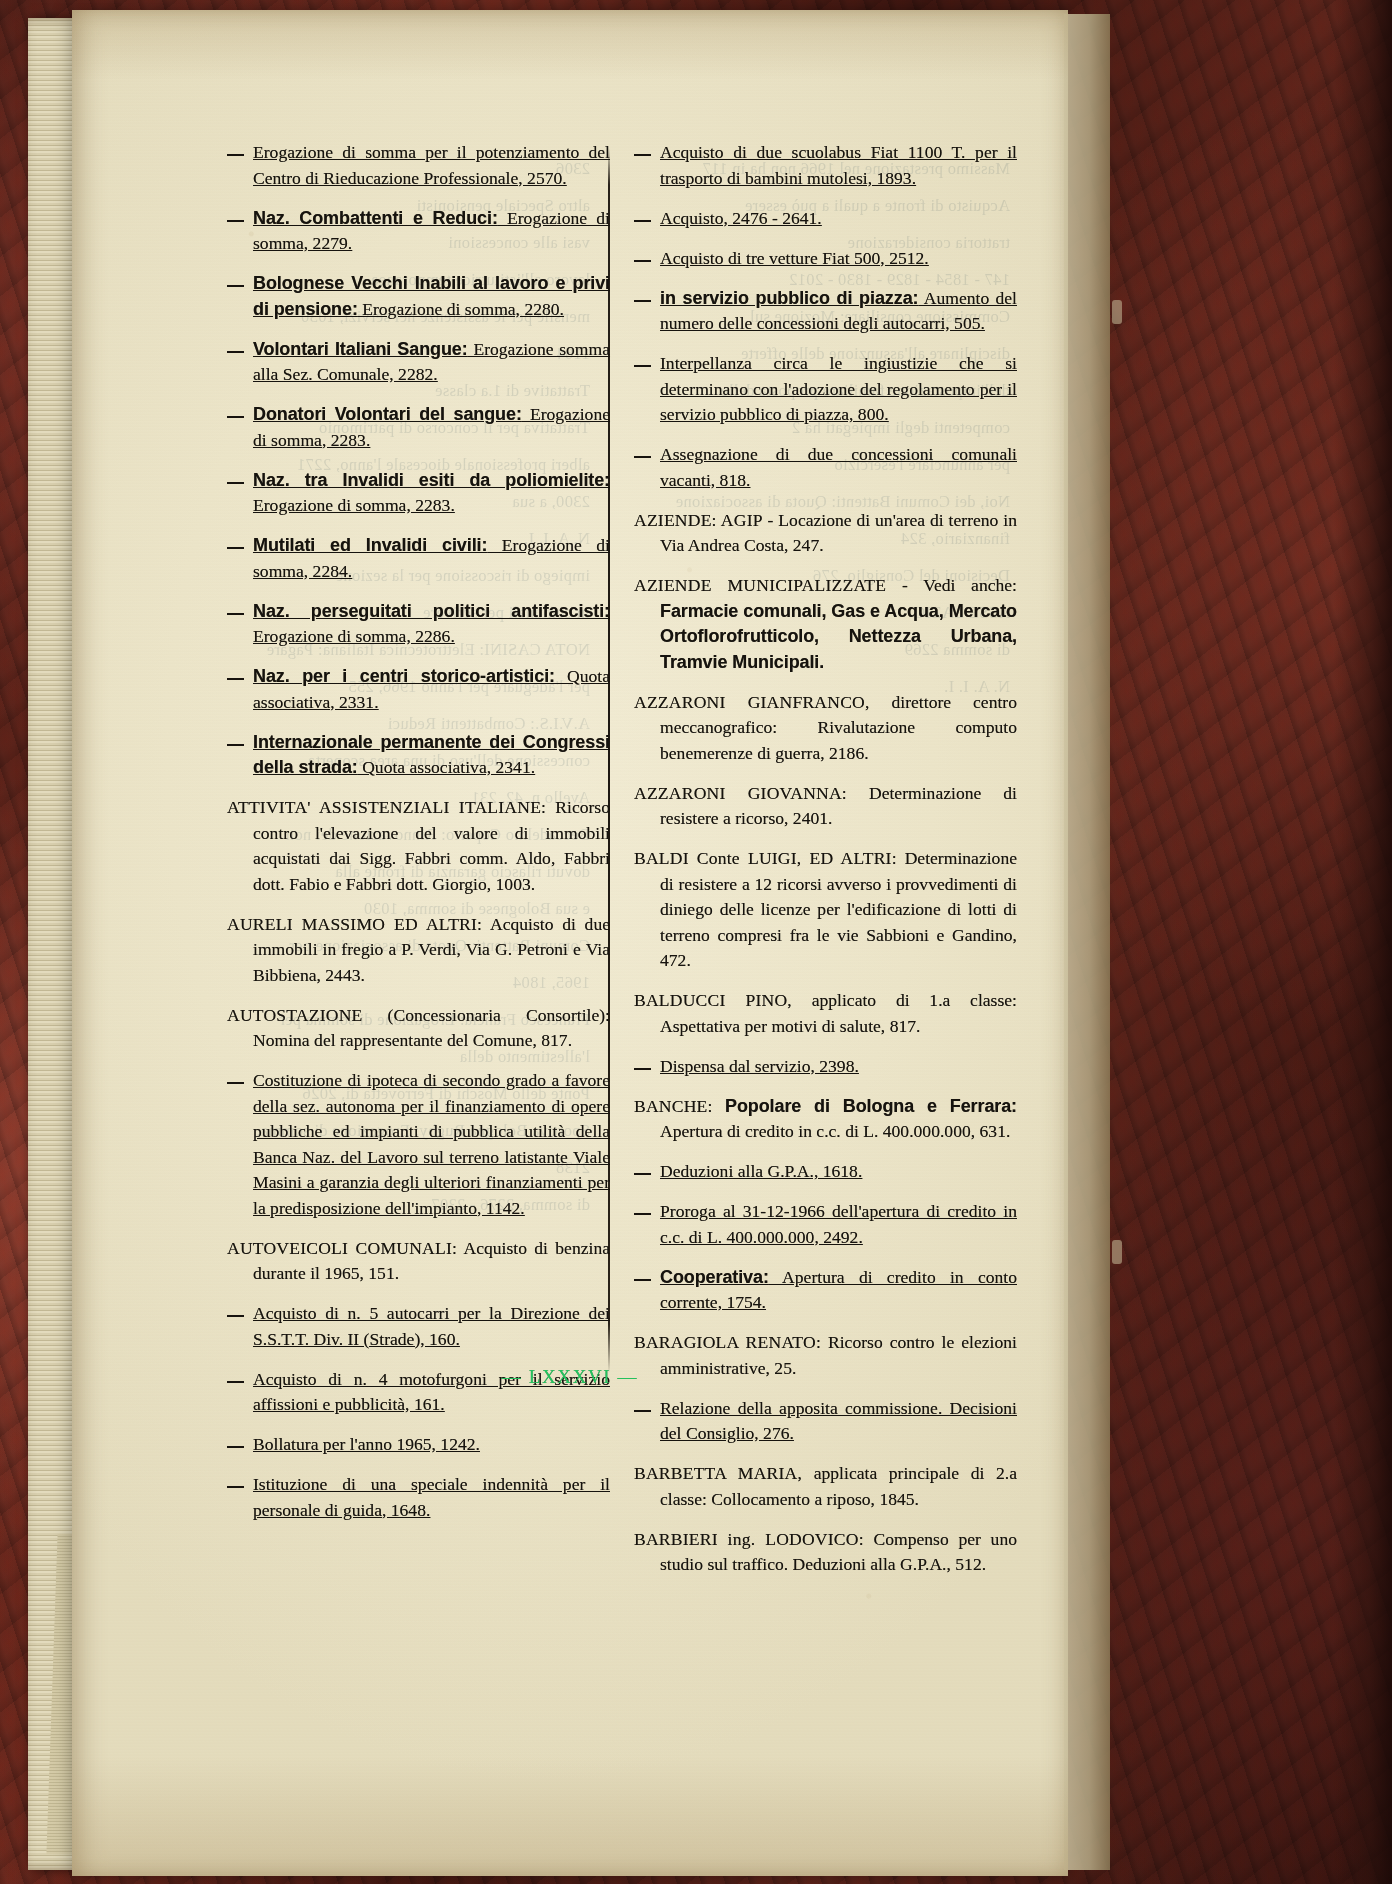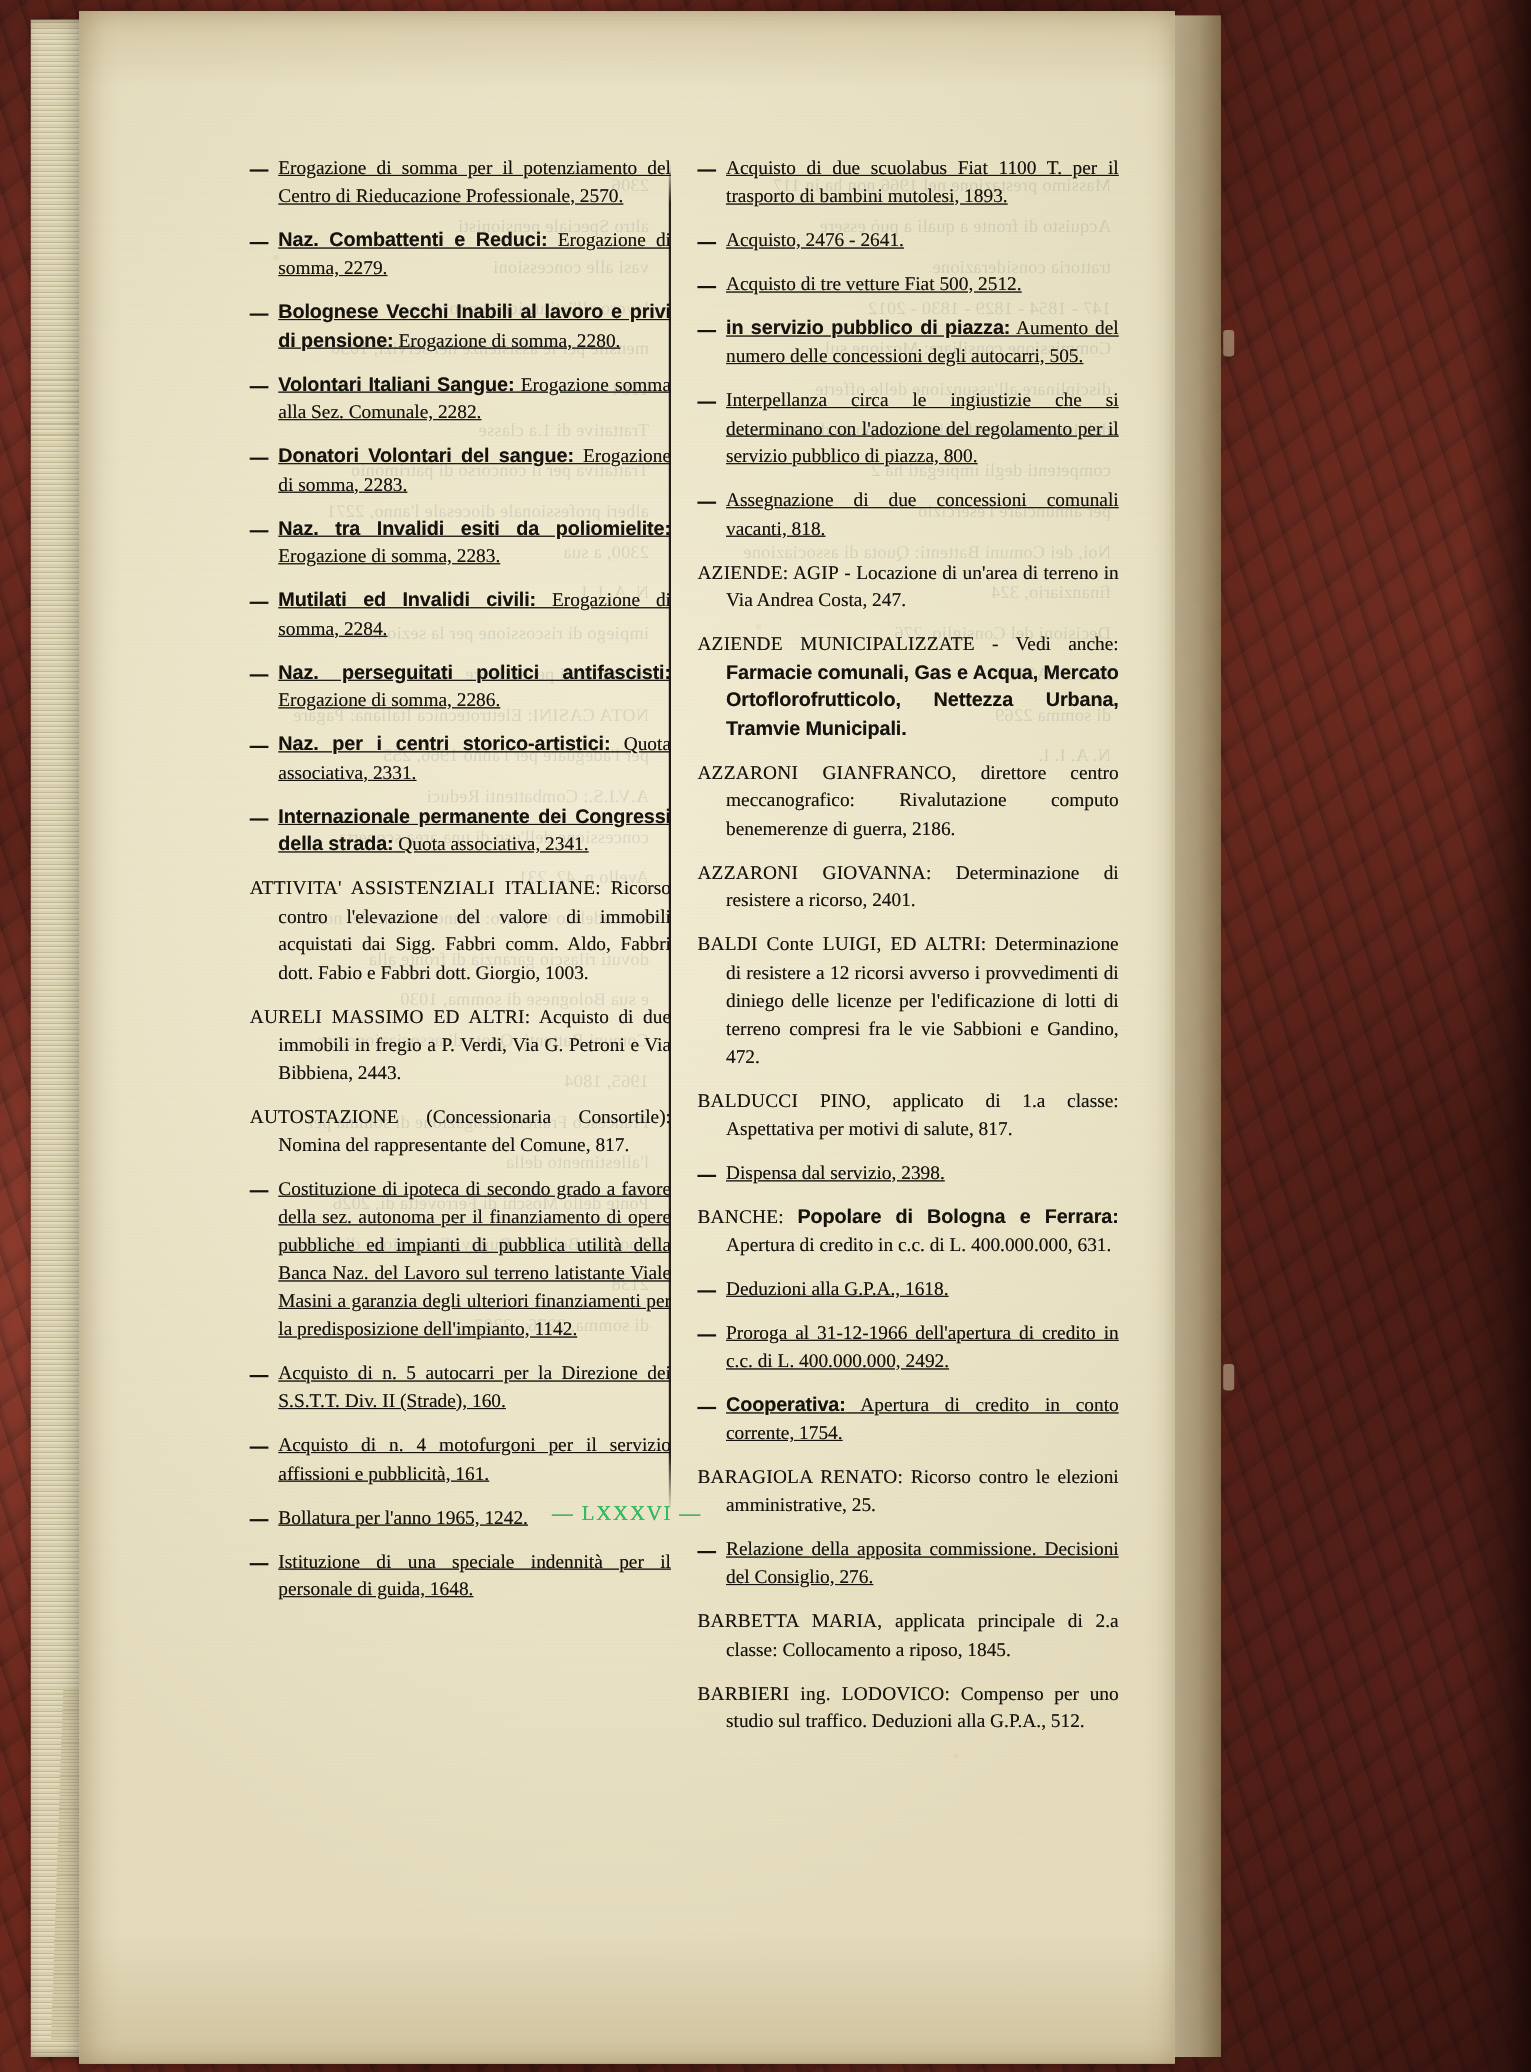--- a/index.html
+++ b/index.html
@@ -273,20 +273,21 @@
         <p class="entry dash"><span class="dashmark"></span><b>Donatori Volontari del sangue:</b><span> Erogazione di somma, 2283.</span></p>
         <p class="entry dash"><span class="dashmark"></span><b>Naz. tra Invalidi esiti da poliomielite:</b><span> Erogazione di somma, 2283.</span></p>
         <p class="entry dash"><span class="dashmark"></span><b>Mutilati ed Invalidi civili:</b><span> Erogazione di somma, 2284.</span></p>
         <p class="entry dash"><span class="dashmark"></span><b>Naz. perseguitati politici antifascisti:</b><span> Erogazione di somma, 2286.</span></p>
         <p class="entry dash"><span class="dashmark"></span><b>Naz. per i centri storico-artistici:</b><span> Quota associativa, 2331.</span></p>
         <p class="entry dash"><span class="dashmark"></span><b>Internazionale permanente dei Congressi della strada:</b><span> Quota associativa, 2341.</span></p>
         <p class="entry head"><span class="caps">ATTIVITA' ASSISTENZIALI ITALIANE:</span><span> Ricorso contro l'elevazione del valore di immobili acquistati dai Sigg. Fabbri comm. Aldo, Fabbri dott. Fabio e Fabbri dott. Giorgio, 1003.</span></p>
         <p class="entry head"><span class="caps">AURELI MASSIMO ED ALTRI:</span><span> Acquisto di due immobili in fregio a P. Verdi, Via G. Petroni e Via Bibbiena, 2443.</span></p>
         <p class="entry head"><span class="caps">AUTOSTAZIONE</span><span> (Concessionaria Consortile): Nomina del rappresentante del Comune, 817.</span></p>
         <p class="entry dash"><span class="dashmark"></span><span>Costituzione di ipoteca di secondo grado a favore della sez. autonoma per il finanziamento di opere pubbliche ed impianti di pubblica utilità della Banca Naz. del Lavoro sul terreno latistante Viale Masini a garanzia degli ulteriori finanziamenti per la predisposizione dell'impianto, 1142.</span></p>
+        <p class="entry head"><span class="caps">AUTOVEICOLI COMUNALI:</span><span> Acquisto di benzina durante il 1965, 151.</span></p>
         <p class="entry dash"><span class="dashmark"></span><span>Acquisto di n. 5 autocarri per la Direzione dei S.S.T.T. Div. II (Strade), 160.</span></p>
         <p class="entry dash"><span class="dashmark"></span><span>Acquisto di n. 4 motofurgoni per il servizio affissioni e pubblicità, 161.</span></p>
         <p class="entry dash"><span class="dashmark"></span><span>Bollatura per l'anno 1965, 1242.</span></p>
         <p class="entry dash"><span class="dashmark"></span><span>Istituzione di una speciale indennità per il personale di guida, 1648.</span></p>
       </div>
     <div class="col right" id="col-right">
         <p class="entry dash"><span class="dashmark"></span><span>Acquisto di due scuolabus Fiat 1100 T. per il trasporto di bambini mutolesi, 1893.</span></p>
         <p class="entry dash"><span class="dashmark"></span><span>Acquisto, 2476 - 2641.</span></p>
         <p class="entry dash"><span class="dashmark"></span><span>Acquisto di tre vetture Fiat 500, 2512.</span></p>
         <p class="entry dash"><span class="dashmark"></span><b>in servizio pubblico di piazza:</b><span> Aumento del numero delle concessioni degli autocarri, 505.</span></p>

